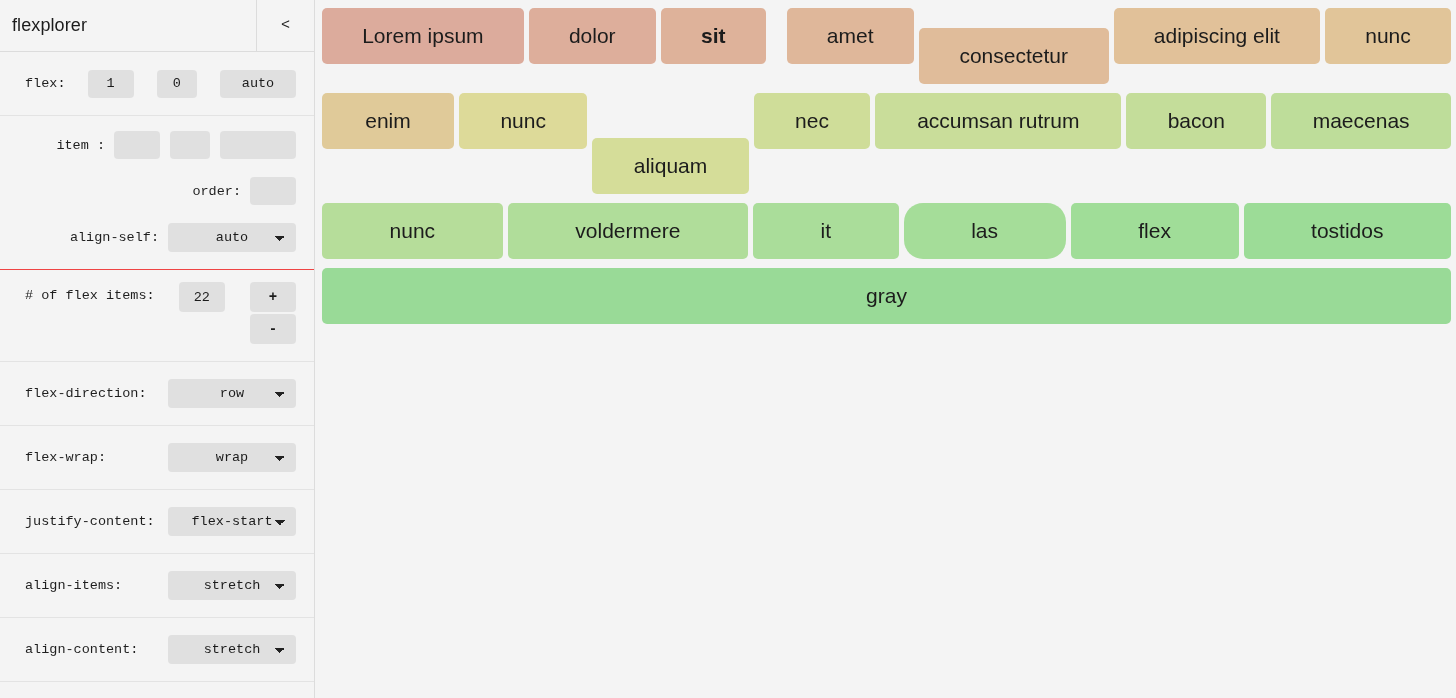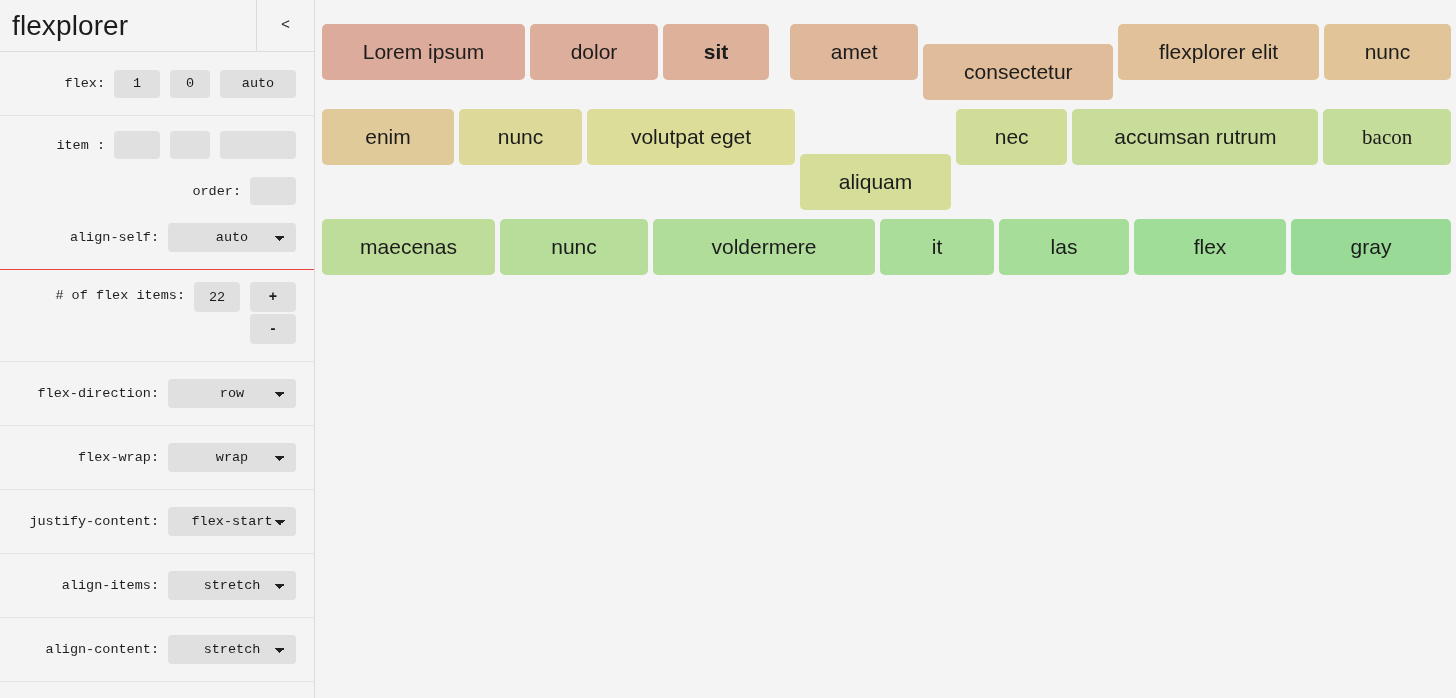--- a/index.html
+++ b/index.html
@@ -36,21 +36,21 @@
     min-height: 52px;
     display: flex;
     align-items: stretch;
     border-bottom: 1px solid #dcdcdc;
   }
   .sb-title {
     flex: 1 1 auto;
     display: flex;
     align-items: center;
     padding-left: 12px;
-    font-size: 28px;
+    font-size: 18px;
     color: #1c1c1c;
     letter-spacing: .1px;
   }
   .sb-collapse {
     width: 58px;
     min-width: 58px;
     border-left: 1px solid #dcdcdc;
     display: flex;
     align-items: center;
     justify-content: center;
@@ -58,21 +58,21 @@
     color: #222;
     font-family: "Liberation Mono", monospace;
     cursor: pointer;
     background: transparent;
   }
 
   .sb-row {
     border-bottom: 1px solid #e3e3e3;
     display: flex;
     align-items: center;
-    justify-content: flex-end;
+    justify-content: space-between;
     padding: 12px 18px 12px 25px;
     min-height: 64px;
   }
   .sb-row.tall { min-height: 92px; align-items: flex-start; }
   .sb-group {
     border-bottom: 1px solid #ef4444;
     padding: 6px 18px 8px 8px;
   }
   .sb-group .sb-line {
     display: flex;
@@ -151,21 +151,21 @@
     line-height: 30px;
     padding: 0;
   }
 
   
   #main {
     flex: 1 1 auto;
     height: 698px;
     background: #f4f4f4;
     overflow: hidden;
-    padding: 24px 0 0 7px;
+    padding: 8px 0 0 7px;
   }
   #flexbox {
     display: flex;
     flex-direction: row;
     flex-wrap: wrap;
     justify-content: flex-start;
     align-items: stretch;
     align-content: stretch;
     width: 1134px;
     gap: 0;
@@ -268,63 +268,63 @@
         <div class="flex-item" style="background: rgb(222, 178, 154); flex: 1 0 auto; min-width: 80px; font-weight: bold;">
           <span>sit</span>
         </div>
         <div class="flex-item" style="background: rgb(223, 183, 154); flex: 1 0 auto; min-width: 110px; margin-left: 16px;">
           <span>amet</span>
         </div>
         <div class="flex-item" style="background: rgb(224, 188, 154); flex: 1 0 auto; min-width: 190px; margin-top: 20px;">
           <span>consectetur</span>
         </div>
         <div class="flex-item" style="background: rgb(225, 193, 153); flex: 1 0 auto; min-width: 180px;">
-          <span>flexplorer elit</span>
+          <span>adipiscing elit</span>
         </div>
         <div class="flex-item" style="background: rgb(225, 197, 153); flex: 1 0 auto; min-width: 108px;">
           <span>nunc</span>
         </div>
         <div class="flex-item" style="background: rgb(224, 202, 153); flex: 1 0 auto; min-width: 132px;">
           <span>enim</span>
         </div>
         <div class="flex-item" style="background: rgb(221, 218, 153); flex: 1 0 auto; min-width: 110px;">
           <span>nunc</span>
         </div>
-        <div class="flex-item" style="background: rgb(220, 221, 153); flex: 1 0 auto; min-width: 208px;">
-          <span>volutpat eget</span>
-        </div>
         <div class="flex-item" style="background: rgb(213, 221, 153); flex: 1 0 auto; min-width: 140px; margin-top: 45px;">
           <span>aliquam</span>
         </div>
         <div class="flex-item" style="background: rgb(207, 221, 153); flex: 1 0 auto; min-width: 96px;">
           <span>nec</span>
         </div>
         <div class="flex-item" style="background: rgb(201, 221, 154); flex: 1 0 auto; min-width: 246px;">
           <span>accumsan rutrum</span>
         </div>
-        <div class="flex-item" style="background: rgb(196, 221, 154); flex: 1 0 auto; min-width: 122px; font-family: Liberation Serif, serif;">
+        <div class="flex-item" style="background: rgb(196, 221, 154); flex: 1 0 auto; min-width: 122px;">
           <span>bacon</span>
         </div>
         <div class="flex-item" style="background: rgb(190, 221, 154); flex: 1 0 auto; min-width: 164px;">
           <span>maecenas</span>
         </div>
         <div class="flex-item" style="background: rgb(182, 221, 154); flex: 1 0 auto; min-width: 148px;">
           <span>nunc</span>
         </div>
         <div class="flex-item" style="background: rgb(176, 221, 154); flex: 1 0 auto; min-width: 222px;">
           <span>voldermere</span>
         </div>
         <div class="flex-item" style="background: rgb(170, 221, 154); flex: 1 0 auto; min-width: 114px;">
           <span>it</span>
         </div>
-        <div class="flex-item" style="background: rgb(165, 221, 153); flex: 1 0 auto; min-width: 130px;">
+        <div class="flex-item" style="background: rgb(165, 221, 153); flex: 1 0 auto; min-width: 130px; border-radius: 19px;">
           <span>las</span>
         </div>
         <div class="flex-item" style="background: rgb(160, 221, 152); flex: 1 0 auto; min-width: 152px;">
           <span>flex</span>
         </div>
+        <div class="flex-item" style="background: rgb(156, 220, 151); flex: 1 0 auto; min-width: 180px;">
+          <span>tostidos</span>
+        </div>
         <div class="flex-item" style="background: rgb(153, 218, 151); flex: 1 0 auto; min-width: 160px;">
           <span>gray</span>
         </div>
       </div>
   </div>
 
 </div>
 
 </body></html>

